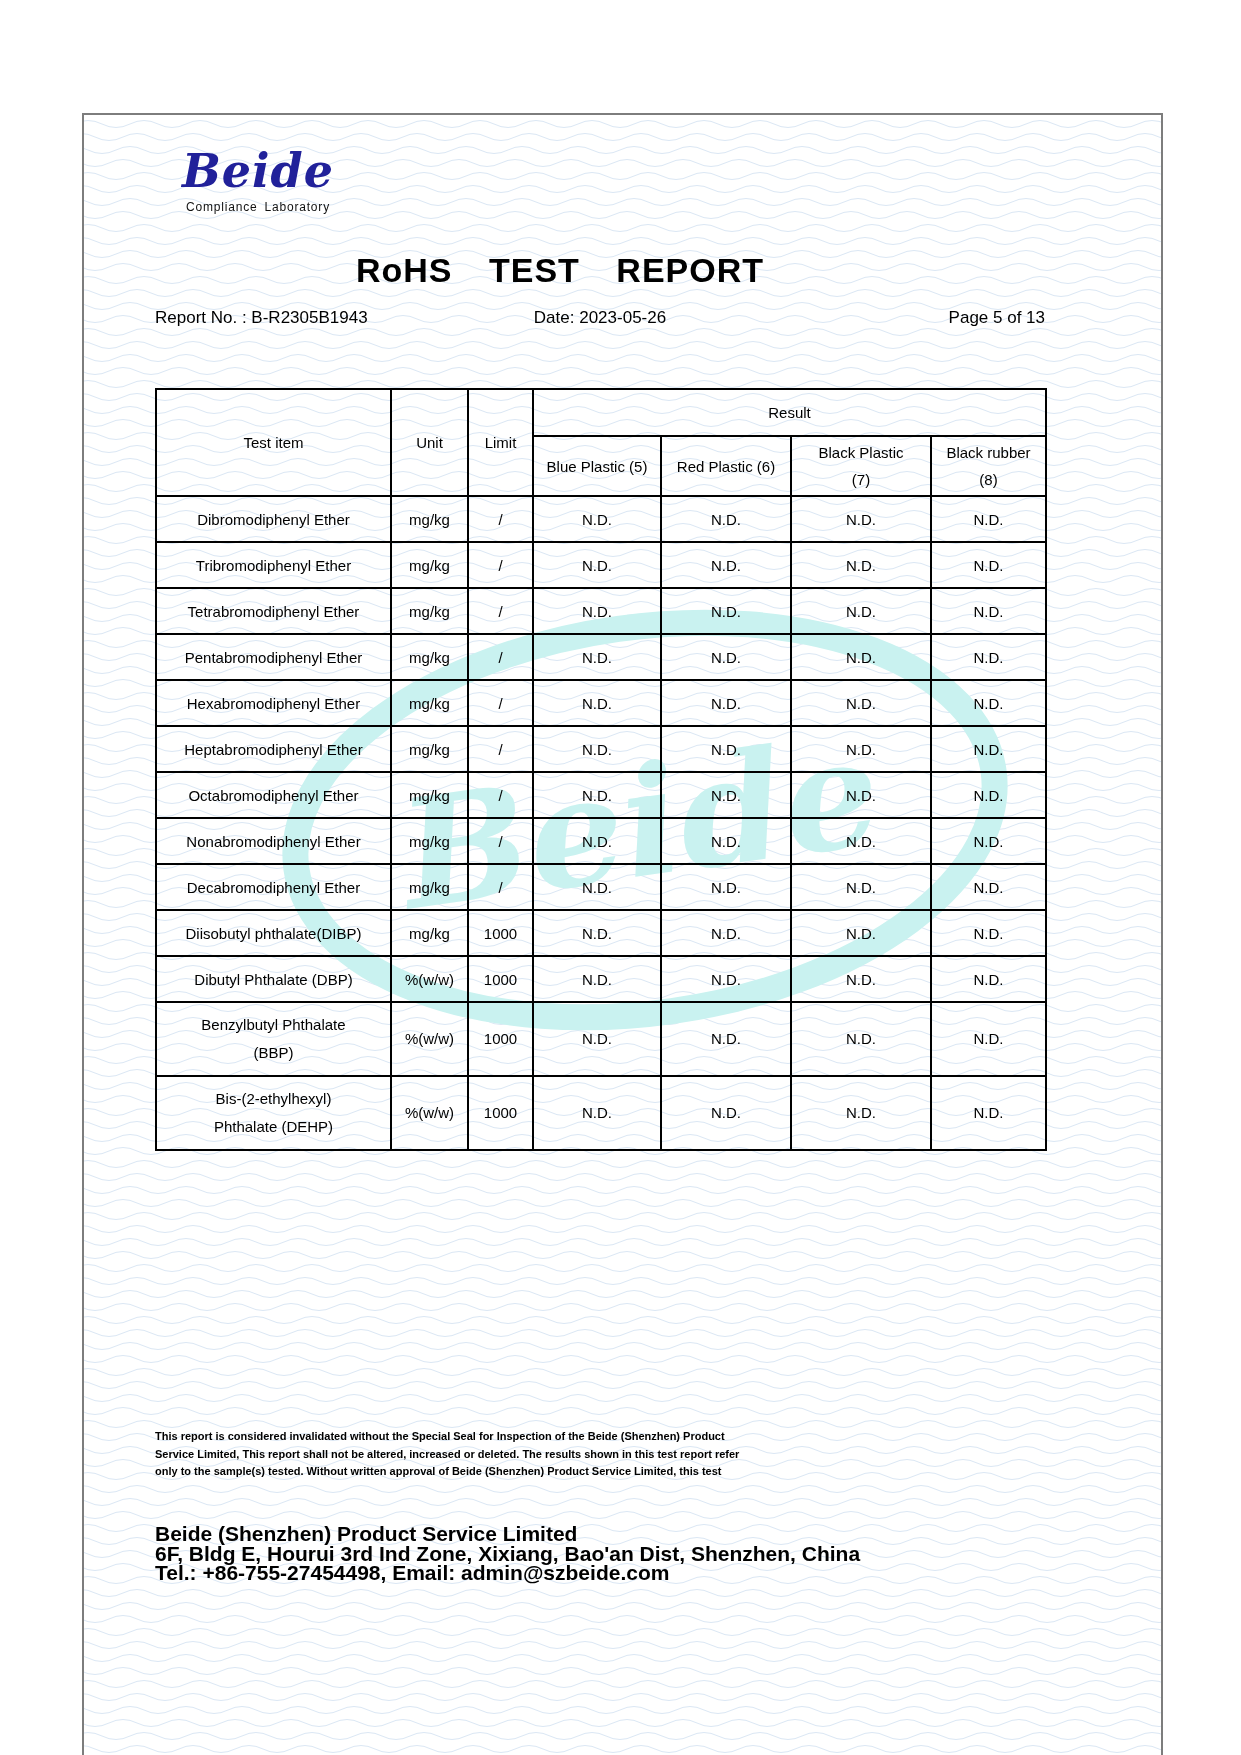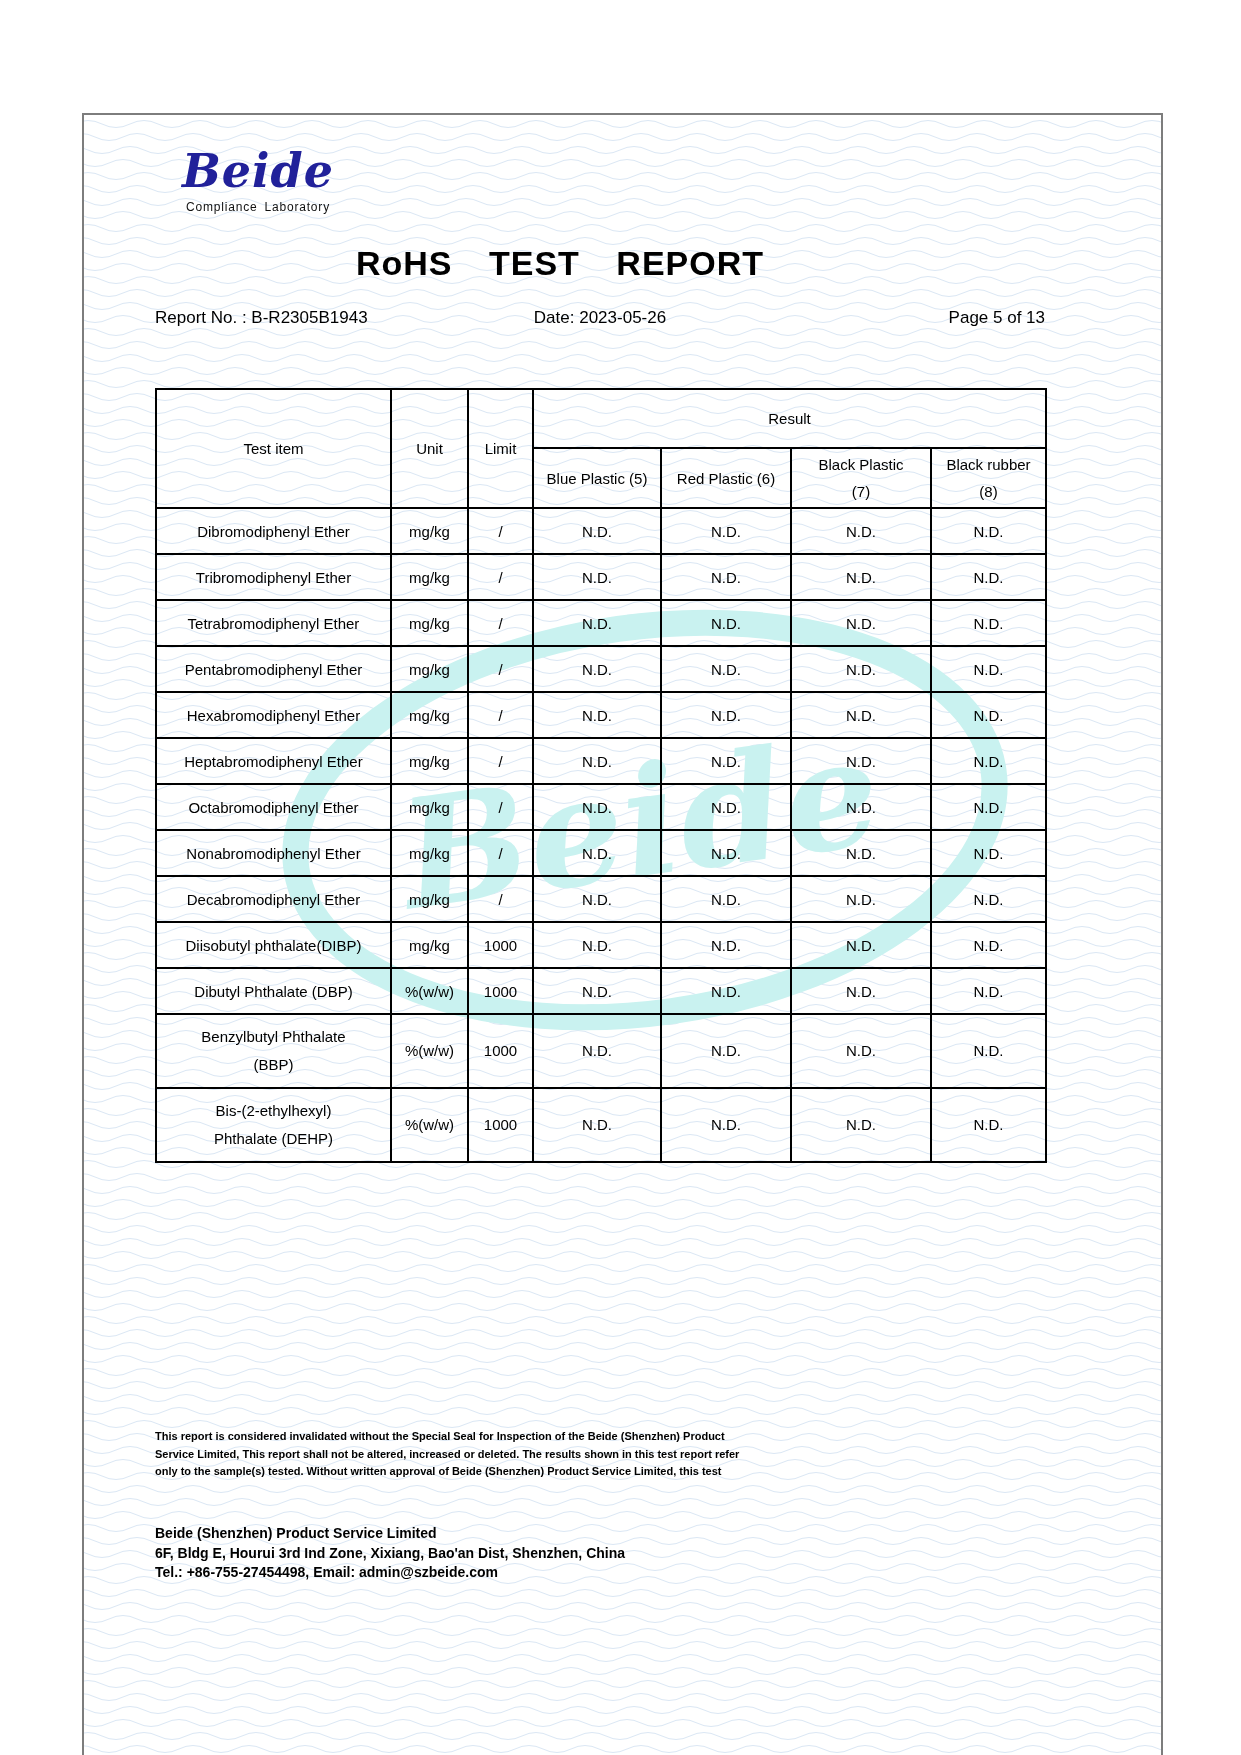--- a/index.html
+++ b/index.html
@@ -52,21 +52,21 @@
     margin-top: 6px;
     font-size: 12px;
     letter-spacing: 0.8px;
     color: #111;
     word-spacing: 3px;
   }
 
   .report-title {
     position: absolute;
     left: 155px;
-    top: 244px;
+    top: 251px;
     width: 810px;
     text-align: center;
     font-size: 34px;
     font-weight: bold;
     letter-spacing: 1px;
     word-spacing: 26px;
     color: #000;
   }
 
   .meta-row {
@@ -92,40 +92,40 @@
     background: transparent;
   }
   table.results td {
     border: 2px solid #000;
     text-align: center;
     vertical-align: middle;
     font-size: 15px;
     padding: 2px 4px;
     background: transparent;
   }
-  tr.h1 td.result-span { height: 59px; }
+  tr.h1 td.result-span { height: 47px; }
   tr.h2 td { height: 58px; line-height: 1.8; }
   tr.data-row td { height: 46px; }
   tr.data-row.tall td { height: 74px; line-height: 1.9; }
 
   .disclaimer {
     position: absolute;
     left: 155px;
     top: 1428px;
     font-size: 11px;
     font-weight: bold;
     line-height: 17.5px;
     white-space: nowrap;
   }
 
   .footer-block {
     position: absolute;
     left: 155px;
     top: 1524px;
-    font-size: 14px;
+    font-size: 21px;
     font-weight: bold;
     line-height: 19.5px;
     white-space: nowrap;
   }
 </style>
 </head>
 <body>
 
 <div class="page">
 

